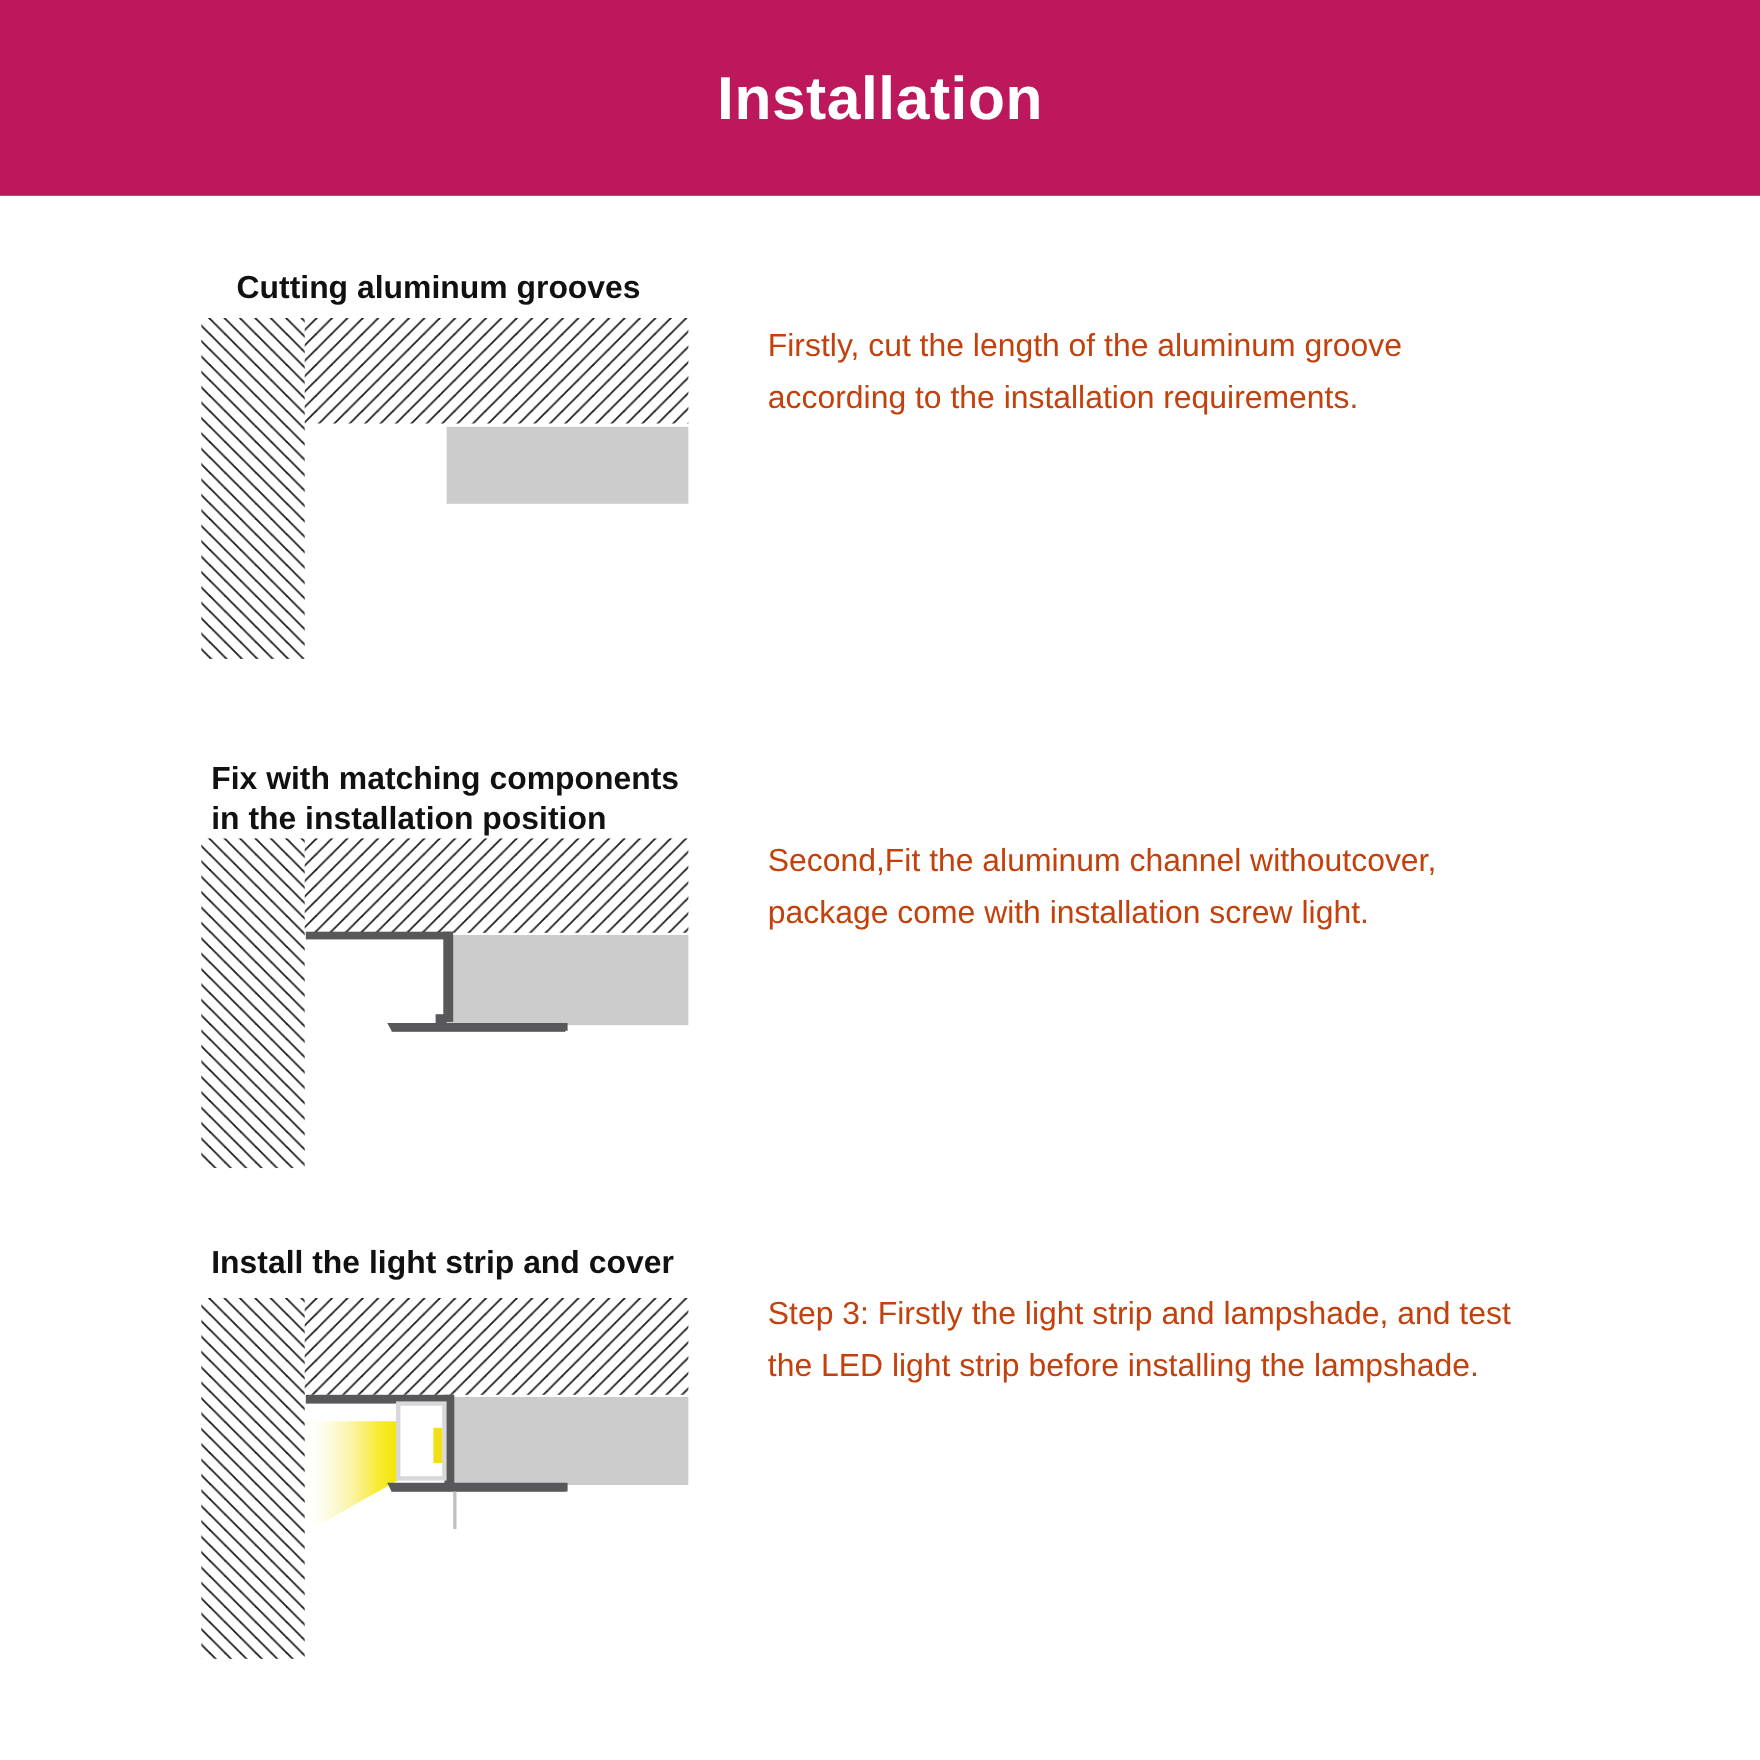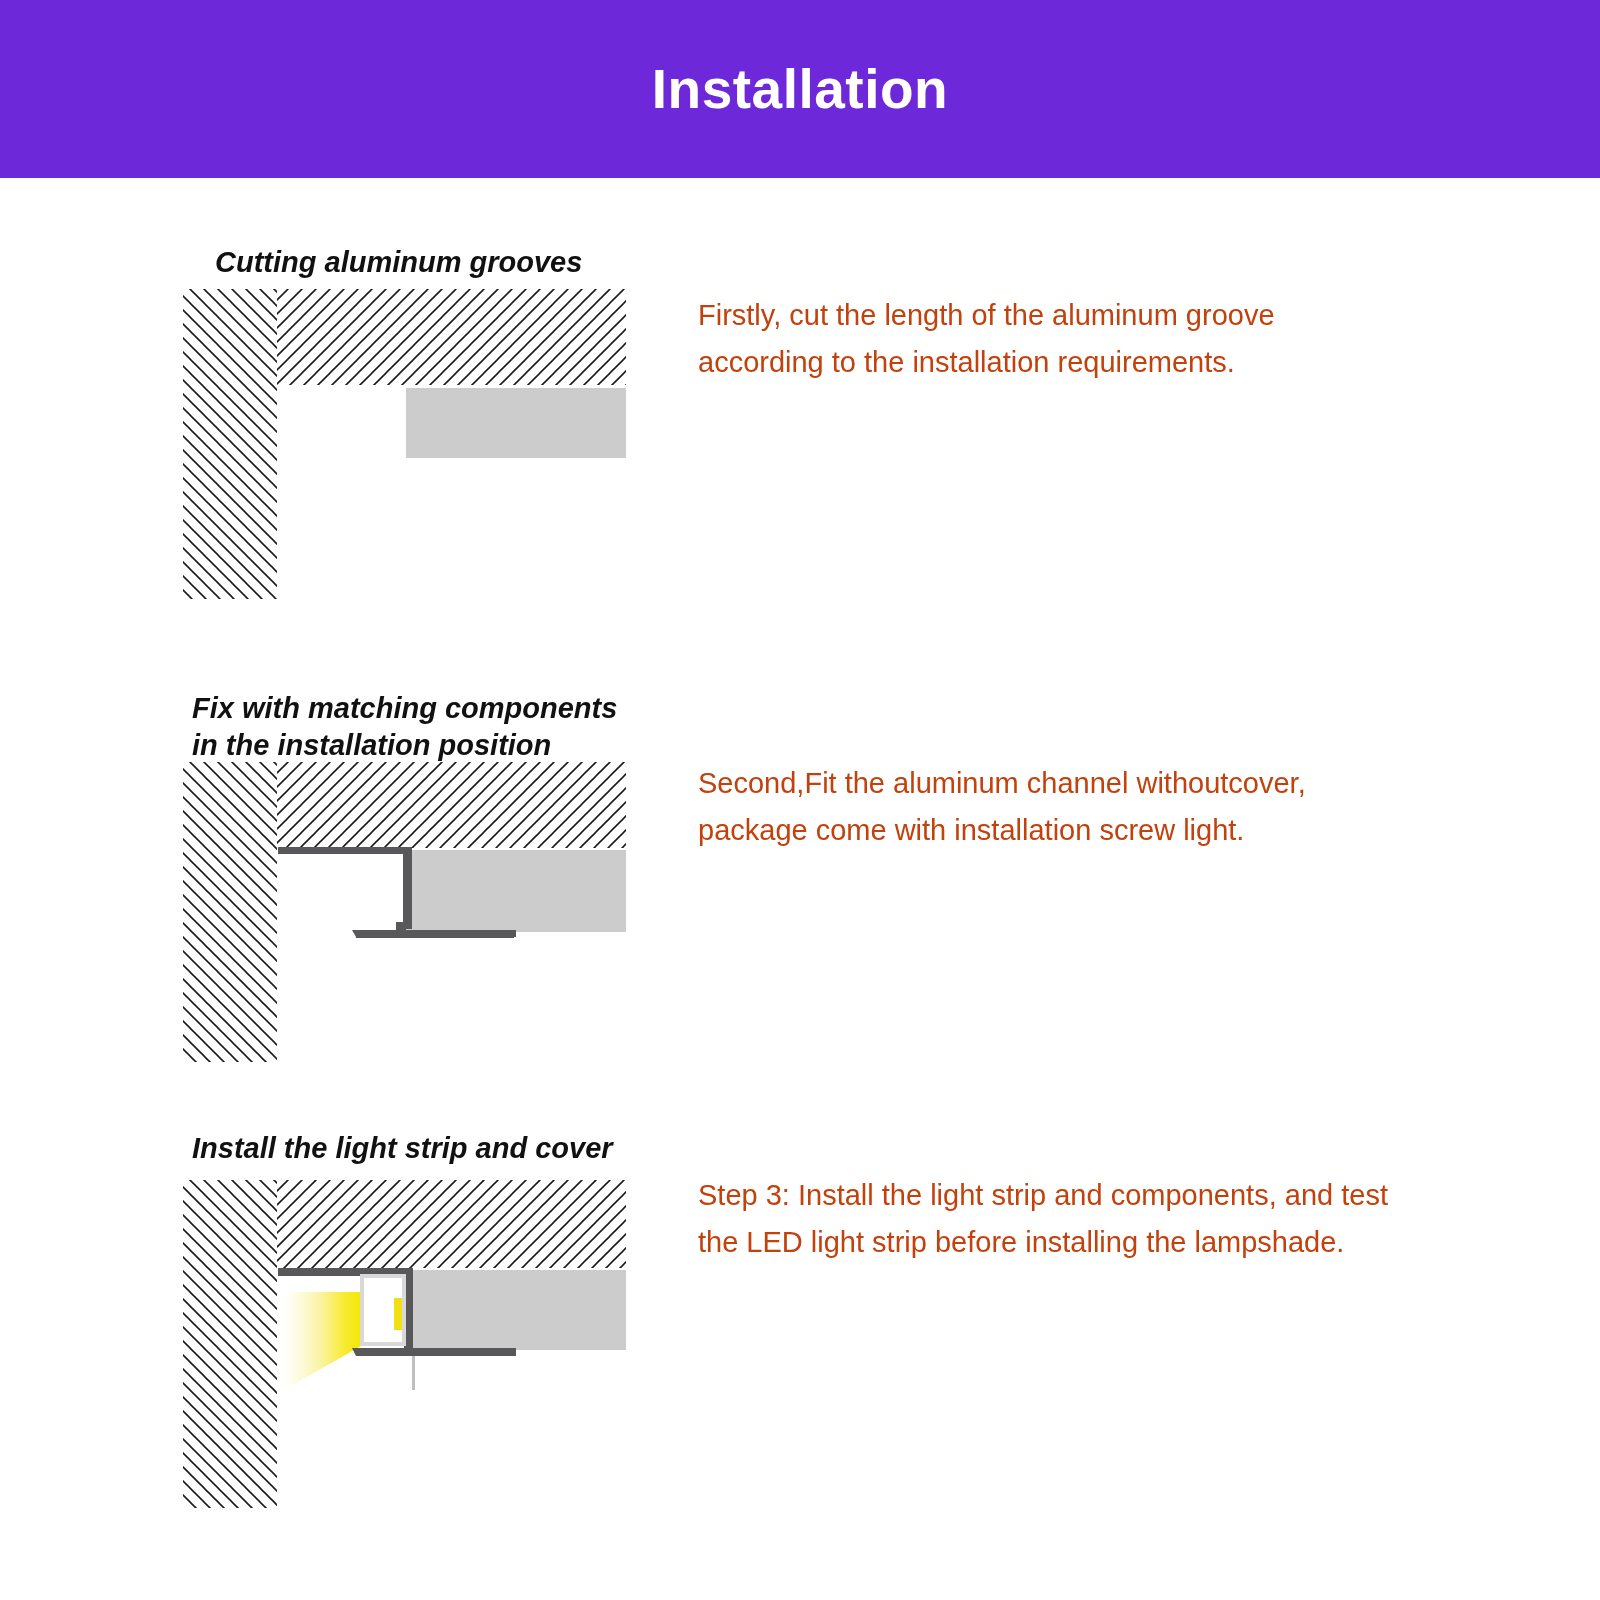--- a/index.html
+++ b/index.html
@@ -16,21 +16,21 @@
     color: #1a1a1a;
   }
 
   
   .header-banner {
     position: absolute;
     left: 0;
     top: 0;
     width: 1600px;
     height: 178px;
-    background: #6d28d9;
+    background: #be185d;
   }
   .header-title {
     position: absolute;
     left: 0;
     top: 0;
     width: 1600px;
     height: 178px;
     display: flex;
     align-items: center;
     justify-content: center;
@@ -45,21 +45,20 @@
   .section { position: absolute; }
 
   .step-heading {
     position: absolute;
     font-weight: bold;
     font-size: 29px;
     line-height: 37px;
     color: #111111;
     white-space: pre-line;
     font-family: "Liberation Sans", sans-serif;
-    font-style: italic;
   }
 
   .step-body {
     position: absolute;
     font-size: 29px;
     line-height: 47px;
     color: #c2410c;
     font-family: "Liberation Sans", sans-serif;
   }
 
@@ -168,14 +167,14 @@
 
       <rect x="218" y="118" width="8" height="32" fill="#F2E016"></rect>
 
       <path d="M 176,168 L 340,168 L 340,176 L 180,176 Z" fill="#58585A"></path>
       <rect x="180" y="172" width="158" height="4" fill="#58585A"></rect>
 
       <rect x="236" y="176" width="3" height="34" fill="#BFBFBF"></rect>
     </svg>
   </div>
 
-  <div class="step-body" style="left:698px; top:1172px; width:720px;">Step 3: Install the light strip and components, and test the LED light strip before installing the lampshade.</div>
+  <div class="step-body" style="left:698px; top:1172px; width:720px;">Step 3: Firstly the light strip and lampshade, and test the LED light strip before installing the lampshade.</div>
 </div>
 
 </body></html>

